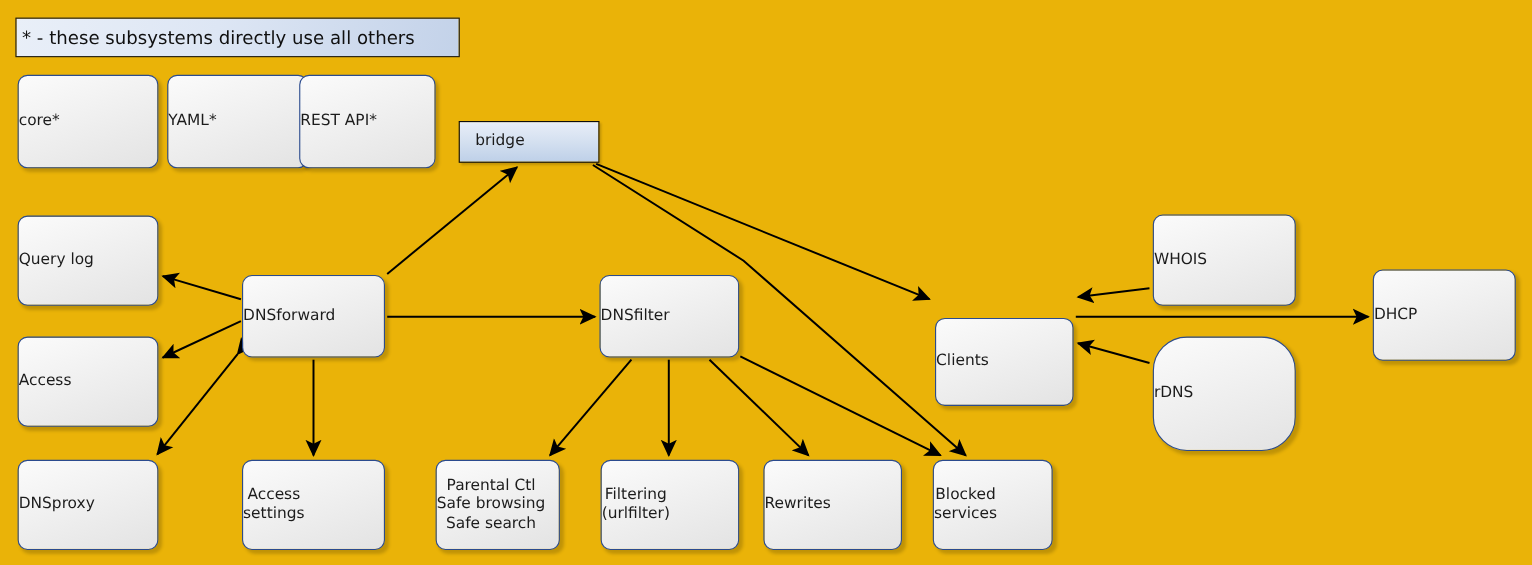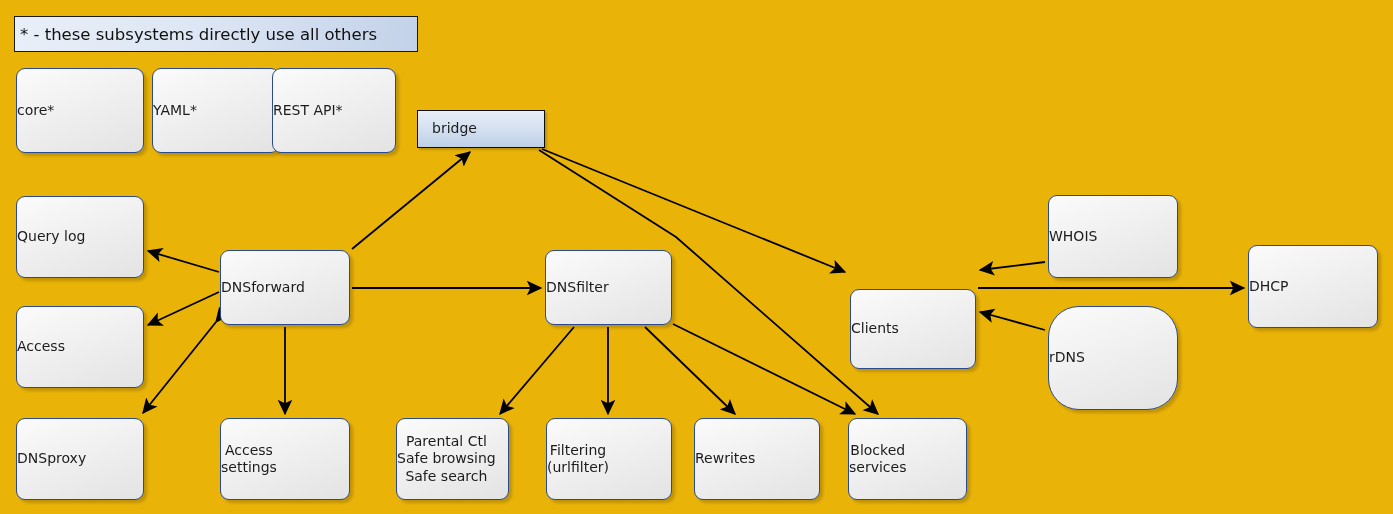--- a/index.html
+++ b/index.html
@@ -110,21 +110,21 @@
       <div class="node" style="left: 220px; top: 250px; width: 130px; height: 75px;"><span>DNSforward</span></div>
       <div class="node" style="left: 220px; top: 418px; width: 130px; height: 82px;"><span>Access
 settings</span></div>
       <div class="node" style="left: 545px; top: 250px; width: 127px; height: 75px;"><span>DNSfilter</span></div>
       <div class="node" style="left: 396px; top: 418px; width: 113px; height: 82px;"><span>Parental Ctl
 Safe browsing
 Safe search</span></div>
       <div class="node" style="left: 546px; top: 418px; width: 126px; height: 82px;"><span>Filtering
 (urlfilter)</span></div>
       <div class="node" style="left: 694px; top: 418px; width: 126px; height: 82px;"><span>Rewrites</span></div>
-      <div class="node" style="left: 848px; top: 418px; width: 119px; height: 82px;"><span>Blocked
+      <div class="node" style="left: 848px; top: 418px; width: 109px; height: 82px;"><span>Blocked
 services</span></div>
       <div class="node" style="left: 850px; top: 245px; width: 126px; height: 80px; margin-top: 44px;"><span>Clients</span></div>
       <div class="node" style="left: 1048px; top: 195px; width: 130px; height: 83px;"><span>WHOIS</span></div>
       <div class="node" style="left: 1048px; top: 306px; width: 130px; height: 104px; border-radius: 31px;"><span>rDNS</span></div>
       <div class="node" style="left: 1248px; top: 245px; width: 130px; height: 83px;"><span>DHCP</span></div>
     </div>
 
 </div>
 
 </body></html>

